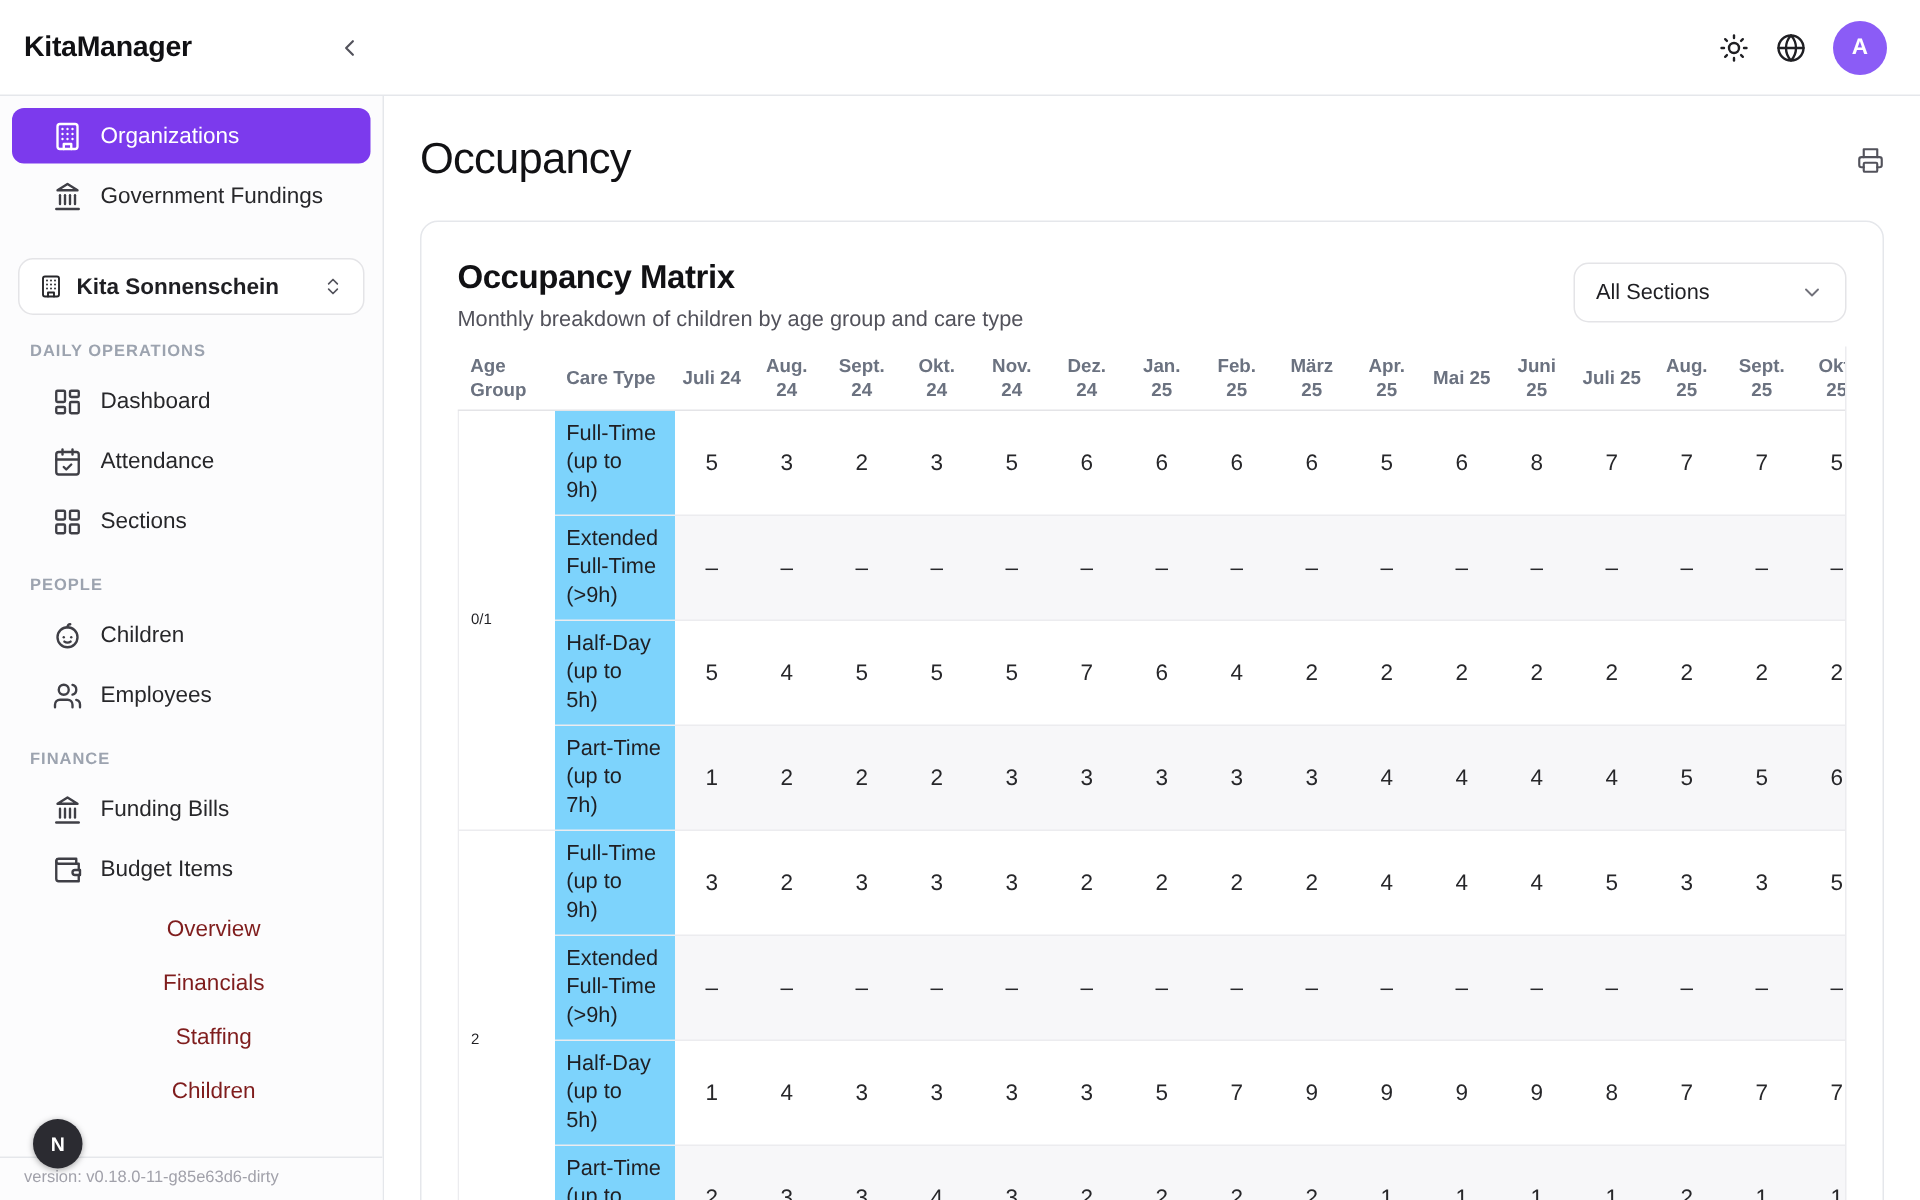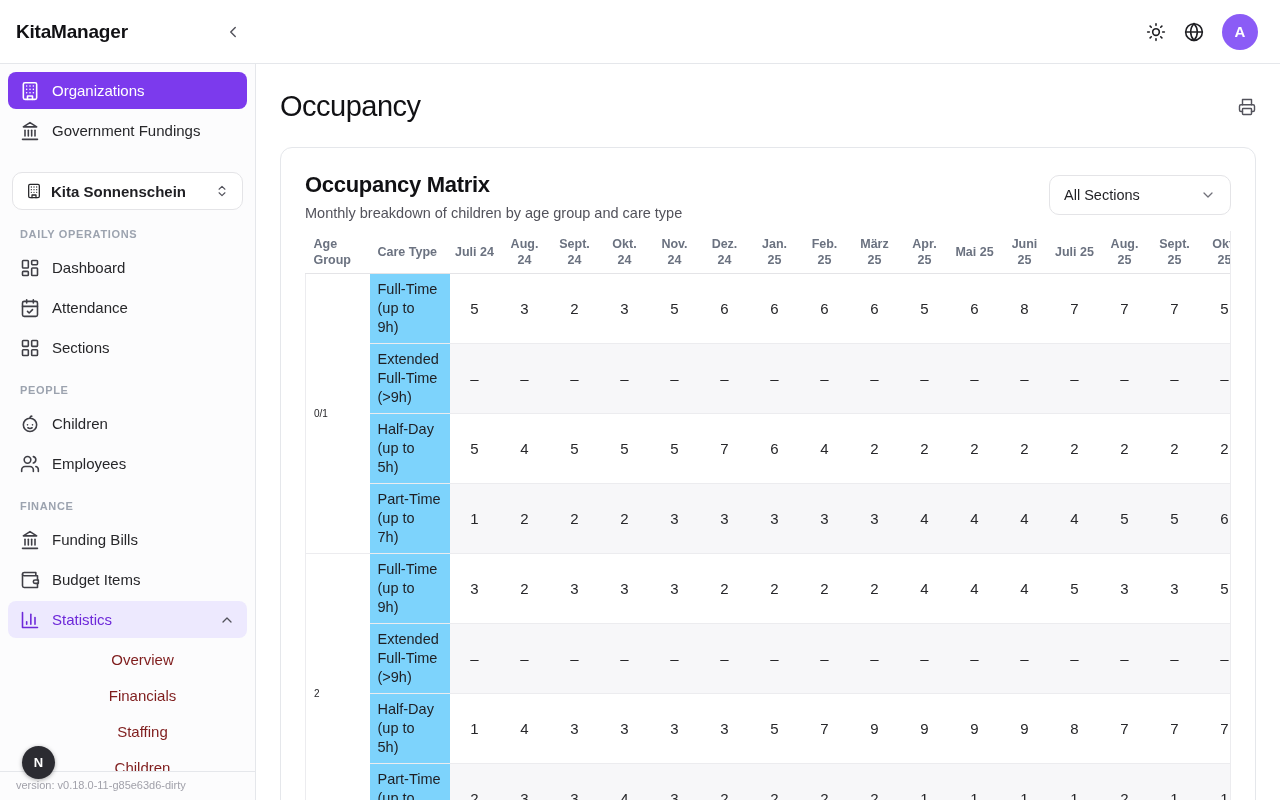--- a/index.html
+++ b/index.html
@@ -11,21 +11,21 @@
   .topbar{position:fixed;top:0;left:0;right:0;height:64px;background:#fff;border-bottom:1px solid #e5e7eb;display:flex;align-items:center;justify-content:space-between;z-index:20}
   .topbar-left{width:256px;display:flex;align-items:center;justify-content:space-between;padding:0 14px 0 16px}
   .logo{font-size:19px;font-weight:800;letter-spacing:-.2px;color:#111114}
   .topbar-right{display:flex;align-items:center;gap:18px;padding-right:22px}
   .icon-btn{background:none;border:none;cursor:pointer;color:#1f1f23;display:flex;align-items:center;justify-content:center}
   .icon-btn.dim{color:#52525b}
   .avatar{width:36px;height:36px;border-radius:50%;background:#8b5cf6;color:#fff;font-size:15px;font-weight:700;border:none;display:flex;align-items:center;justify-content:center;cursor:pointer}
 
   
   .sidebar{position:fixed;top:64px;left:0;bottom:0;width:256px;background:#fcfcfd;border-right:1px solid #e5e7eb;padding:8px 8px 0;z-index:10}
-  .nav-item{display:flex;align-items:center;gap:12px;width:100%;padding:0 12px;height:37px;border:none;background:transparent;border-radius:8px;font-size:15px;font-weight:500;color:#27272a;cursor:pointer;margin-bottom:3px;text-align:left}
+  .nav-item{display:flex;align-items:center;gap:12px;width:100%;padding:0 27px;height:37px;border:none;background:transparent;border-radius:8px;font-size:15px;font-weight:500;color:#27272a;cursor:pointer;margin-bottom:3px;text-align:left}
   .nav-ic{display:flex;color:#3f3f46}
   .nav-ic svg{width:20px;height:20px}
   .nav-label{flex:1;white-space:nowrap;overflow:hidden}
   .nav-item.active{background:#7c3aed;color:#fff}
   .nav-item.active .nav-ic{color:#fff}
   .nav-item.active-soft{background:#ede9fe;color:#6d28d9}
   .nav-item.active-soft .nav-ic{color:#6d28d9}
   .nav-caret{display:flex;color:#52525b;margin-left:auto}
   .nav-caret svg{width:16px;height:16px}
   .org-selector{margin:23px 4px 10px;width:calc(100% - 8px);height:38px;display:flex;align-items:center;gap:9px;padding:0 13px;background:#fff;border:1px solid #e4e4e7;border-radius:10px;font-size:15px;font-weight:600;color:#1f1f23;cursor:pointer}
@@ -244,36 +244,20 @@
       <button class="nav-item">
         <span class="nav-ic">
           <svg viewBox="0 0 24 24" fill="none" stroke="currentColor" stroke-width="1.9" stroke-linecap="round" stroke-linejoin="round">
             <path d="M21 12V7H5a2 2 0 0 1 0-4h14v4"></path>
             <path d="M3 5v14a2 2 0 0 0 2 2h16v-5"></path>
             <path d="M18 12a2 2 0 0 0 0 4h4v-4Z"></path>
           </svg>
         </span>
         <span class="nav-label">Budget Items</span>
       </button>
-      <button class="nav-item active-soft">
-        <span class="nav-ic">
-          <svg viewBox="0 0 24 24" fill="none" stroke="currentColor" stroke-width="1.9" stroke-linecap="round" stroke-linejoin="round">
-            <path d="M3 3v18h18"></path>
-            <path d="M18 17V9"></path>
-            <path d="M13 17V5"></path>
-            <path d="M8 17v-3"></path>
-          </svg>
-        </span>
-        <span class="nav-label">Statistics</span>
-        <span class="nav-caret">
-          <svg viewBox="0 0 24 24" fill="none" stroke="currentColor" stroke-width="1.9" stroke-linecap="round" stroke-linejoin="round">
-            <path d="m18 15-6-6-6 6"></path>
-          </svg>
-        </span>
-      </button>
       <button class="sub-item">Overview</button>
       <button class="sub-item">Financials</button>
       <button class="sub-item">Staffing</button>
       <button class="sub-item">Children</button>
     </div>
   <div class="version-bar">version: v0.18.0-11-g85e63d6-dirty</div>
 </aside>
 
 <div class="floating-badge">N</div>
 

